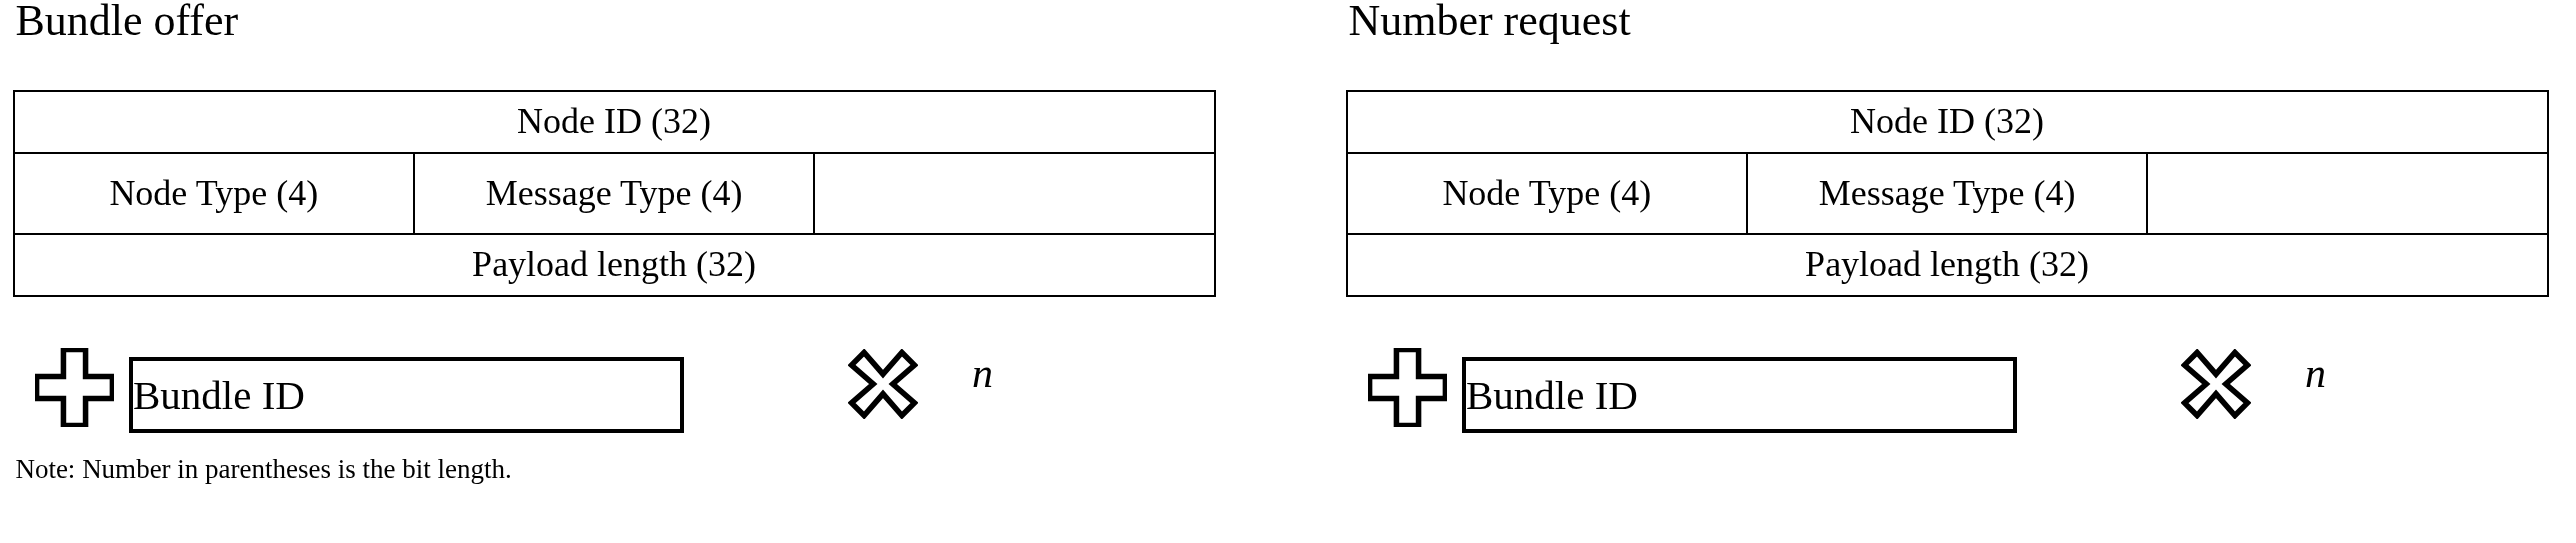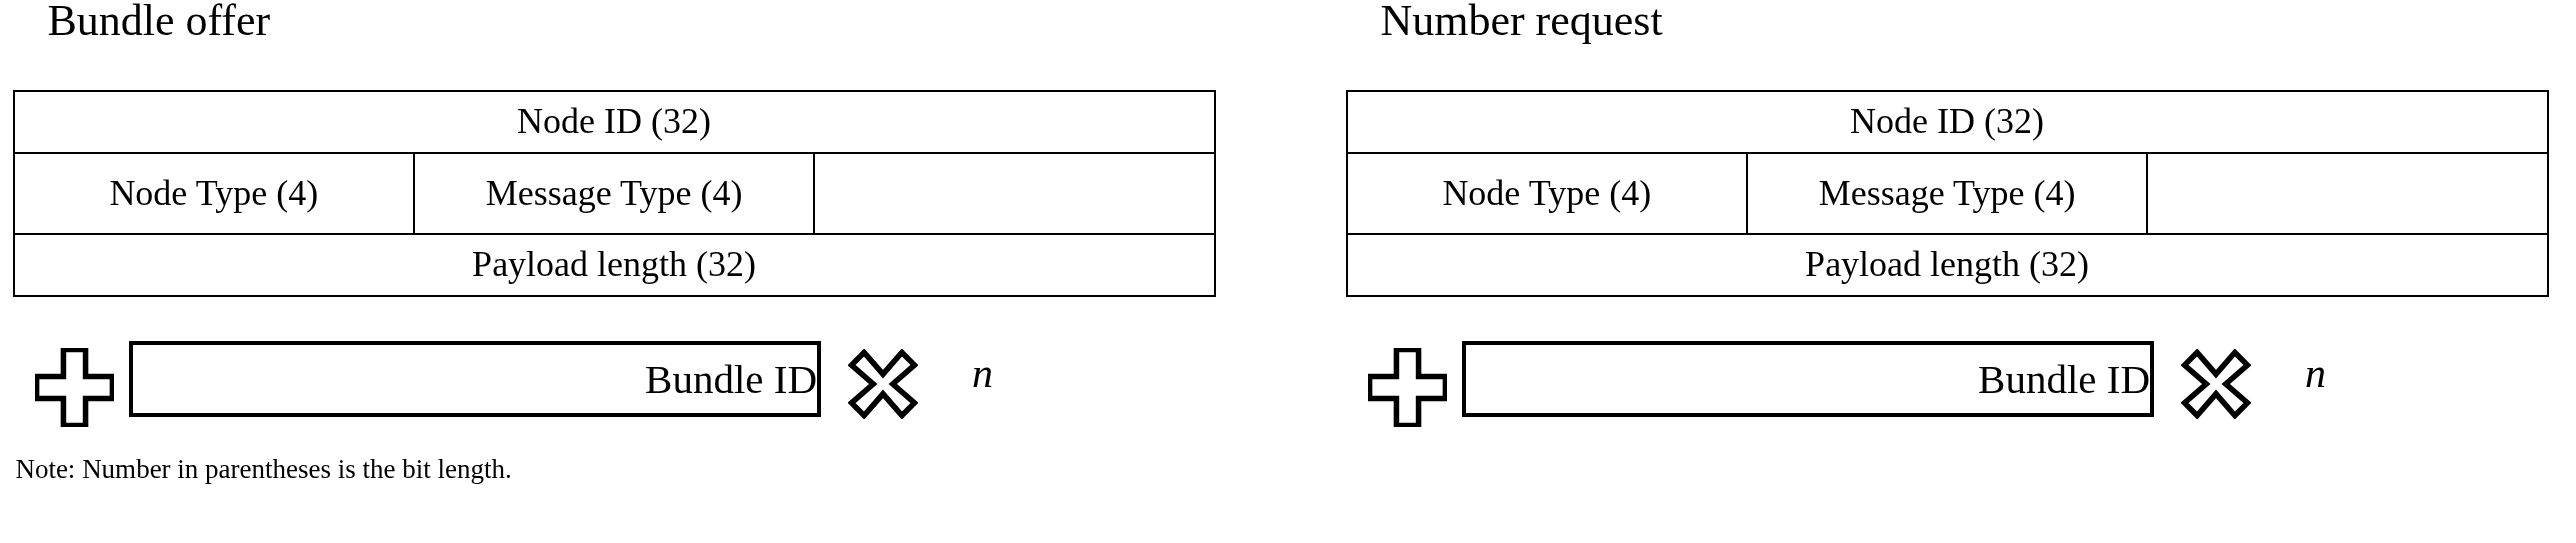--- a/index.html
+++ b/index.html
@@ -26,21 +26,20 @@
 
   
   .panel-title {
     position: absolute;
     left: 15.4px;
     top: -1.4px;
     font-size: 44px;
     line-height: 1.0;
     white-space: nowrap;
     letter-spacing: 0px;
-    margin-left: 32px;
   }
 
   
   .pkt-table {
     position: absolute;
     left: 12.6px;
     top: 90px;
     width: 1203px;
     border-collapse: collapse;
     table-layout: fixed;
@@ -79,28 +78,28 @@
   .x-icon {
     position: absolute;
     top: 14px;
     width: 70px;
     height: 70px;
   }
 
   .bundle-box {
     position: absolute;
     left: 129px;
-    top: 6px;
-    width: 692px;
+    top: 22px;
+    width: 555px;
     height: 76px;
     border: 4.2px solid #000;
     box-sizing: border-box;
     display: flex;
     align-items: center;
-    justify-content: flex-end;
+    justify-content: flex-start;
     font-size: 41px;
     line-height: 1;
   }
 
   .n-mult {
     position: absolute;
     top: 17px;
     font-style: italic;
     font-size: 42px;
     line-height: 1;

